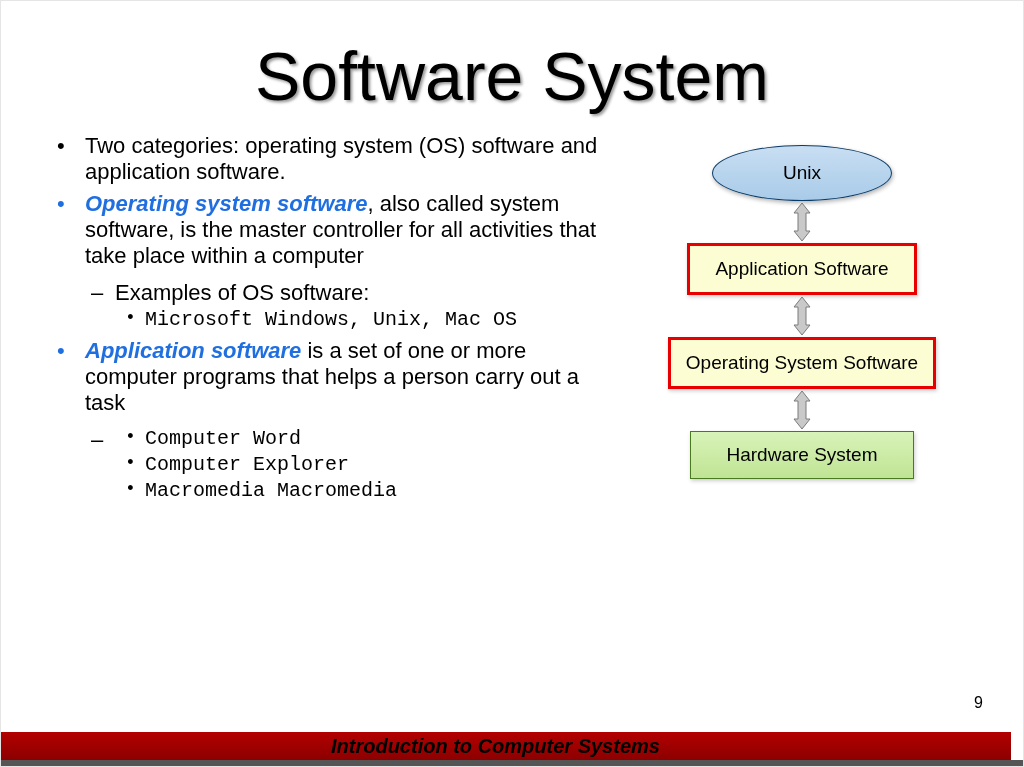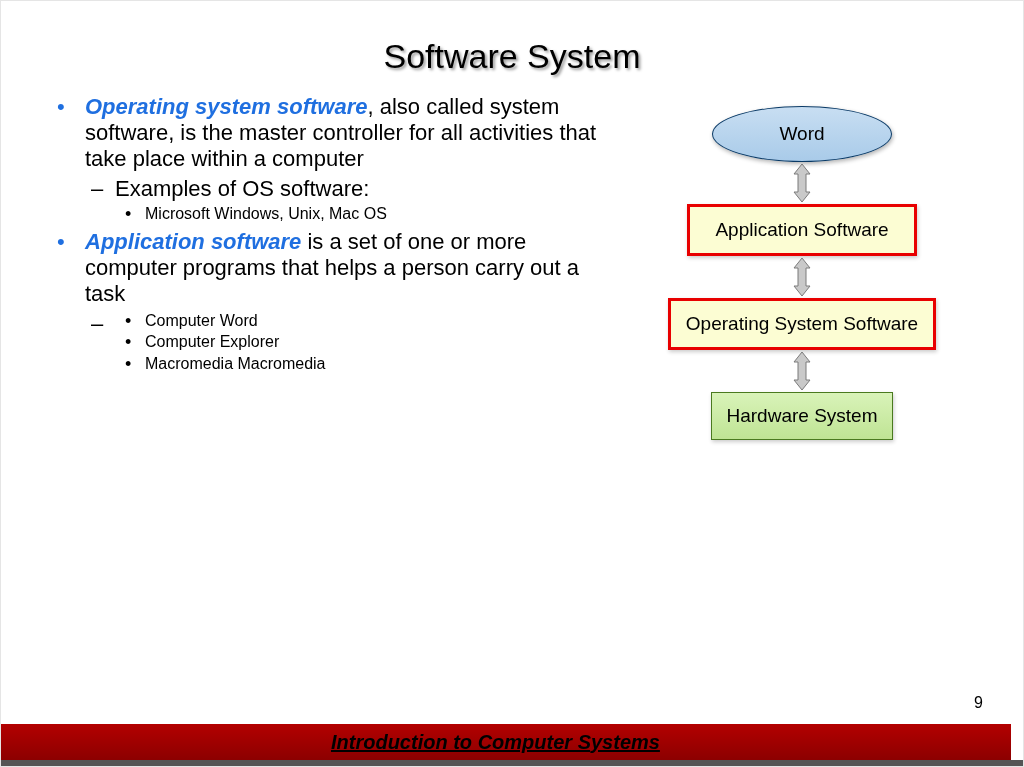--- a/index.html
+++ b/index.html
@@ -1,57 +1,58 @@
 <!DOCTYPE html>
 <html><head>
 <meta charset="utf-8">
 <style>
   * { box-sizing: border-box; margin: 0; padding: 0; }
   html, body { width: 1024px; height: 767px; font-family: Arial, Helvetica, sans-serif; background: #fff; position: relative; }
   .slide { width: 1024px; height: 767px; position: relative; border: 1px solid #e5e5e5; background: #fff; overflow: hidden; }
-  .title { text-align: center; font-size: 34px; font-weight: 400; color: #000; padding-top: 36px; text-shadow: 2px 2px 3px rgba(0,0,0,0.4); }
+  .title { text-align: center; font-size: 68px; font-weight: 400; color: #000; padding-top: 36px; text-shadow: 2px 2px 3px rgba(0,0,0,0.4); }
   .body-row { display: flex; flex-direction: row; padding: 18px 36px 0 56px; }
   .text-col { width: 560px; }
   .diagram-col { flex: 1; display: flex; flex-direction: column; align-items: center; padding-top: 12px; }
   ul { list-style: none; }
   .lvl1 > li { position: relative; font-size: 22px; line-height: 1.18; margin-bottom: 6px; padding-left: 28px; color: #000; }
   .lvl1 > li::before { content: "•"; position: absolute; left: 0; top: 0; color: #000; }
   .lvl1 > li.blue::before { color: #1f6fe0; }
   .term { color: #1f6fe0; font-style: italic; font-weight: bold; }
-  .lvl2 { margin-top: 4px; }
+  .lvl2 { margin-top: 11px; }
   .lvl2 > li { position: relative; font-size: 22px; line-height: 1.2; padding-left: 30px; margin-bottom: 2px; }
   .lvl2 > li::before { content: "–"; position: absolute; left: 6px; top: 0; color: #000; }
   .lvl3 { margin-top: 2px; }
-  .lvl3 > li { position: relative; font-size: 16px; line-height: 1.2; padding-left: 30px; margin-bottom: 2px; }
+  .lvl3 > li { position: relative; font-size: 20px; line-height: 1.2; padding-left: 30px; margin-bottom: 2px; font-family: Liberation Mono, monospace; }
   .lvl3 > li::before { content: "•"; position: absolute; left: 10px; top: 0; color: #000; font-size: 18px; }
 
   
   .ellipse { width: 180px; height: 56px; border: 1px solid #0a3a66; border-radius: 50%; background: linear-gradient(#c8def2, #a9cbe9); display: flex; align-items: center; justify-content: center; font-size: 19px; color: #000; box-shadow: 1px 2px 4px rgba(0,0,0,0.3); }
   .box { border: 3px solid #e80000; background: #fcfdd3; color: #000; font-size: 19px; padding: 12px 8px; text-align: center; box-shadow: 1px 2px 4px rgba(0,0,0,0.2); }
   .box.app { width: 230px; }
   .box.os { width: 268px; }
-  .box.hw { width: 182px; border: 1px solid #4a7a1f; background: linear-gradient(#d9f3b9, #bfe494); }
+  .box.hw { width: 224px; border: 1px solid #4a7a1f; background: linear-gradient(#d9f3b9, #bfe494); }
   .arrow-wrap { height: 42px; display: flex; align-items: center; justify-content: center; }
   .darrow { width: 20px; height: 38px; display: block; }
 
   .page-num { position: absolute; right: 40px; bottom: 54px; font-size: 16px; color: #000; }
   .footer-stripe { position: absolute; left: 0; right: 0; bottom: 0; height: 6px; background: #555; }
-  .footer-band { position: absolute; left: 0; right: 12px; bottom: 6px; height: 36px; background: linear-gradient(#b30000, #8c0000); display: flex; align-items: center; text-decoration: underline; }
+  .footer-band { position: absolute; left: 0; right: 12px; bottom: 6px; height: 28px; background: linear-gradient(#b30000, #8c0000); display: flex; align-items: center; }
   .footer-text { color: #000; font-size: 20px; font-style: italic; font-weight: bold; margin-left: 330px; }
 </style>
 </head>
 <body>
 
 <div class="slide">
 
   <h1 class="title">Software System</h1>
 
   <div class="body-row">
     <div class="text-col">
       <ul class="lvl1">
+        <li>Two categories:  operating system (OS) software and application software.</li>
         <li class="blue">
           <span class="term">Operating system software</span><span>, also called system software, is the master controller for all activities that take place within a computer</span>
           <ul class="lvl2">
             <li>
               <span>Examples of OS software:</span>
               <ul class="lvl3">
                 <li>Microsoft Windows, Unix, Mac OS</li>
               </ul>
             </li>
           </ul>
@@ -65,21 +66,21 @@
                 <li>Computer Explorer</li>
                 <li>Macromedia Macromedia</li>
               </ul>
             </li>
           </ul>
         </li>
       </ul>
     </div>
 
     <div class="diagram-col">
-      <div class="ellipse">Word</div>
+      <div class="ellipse">Unix</div>
       <div class="arrow-wrap">
         <svg class="darrow" viewBox="0 0 20 38">
           <polygon points="10,0 18,10 14,10 14,28 18,28 10,38 2,28 6,28 6,10 2,10" fill="#c9c9c9" stroke="#7a7a7a" stroke-width="1"></polygon>
         </svg>
       </div>
       <div class="box app">Application Software</div>
       <div class="arrow-wrap">
         <svg class="darrow" viewBox="0 0 20 38">
           <polygon points="10,0 18,10 14,10 14,28 18,28 10,38 2,28 6,28 6,10 2,10" fill="#c9c9c9" stroke="#7a7a7a" stroke-width="1"></polygon>
         </svg>

